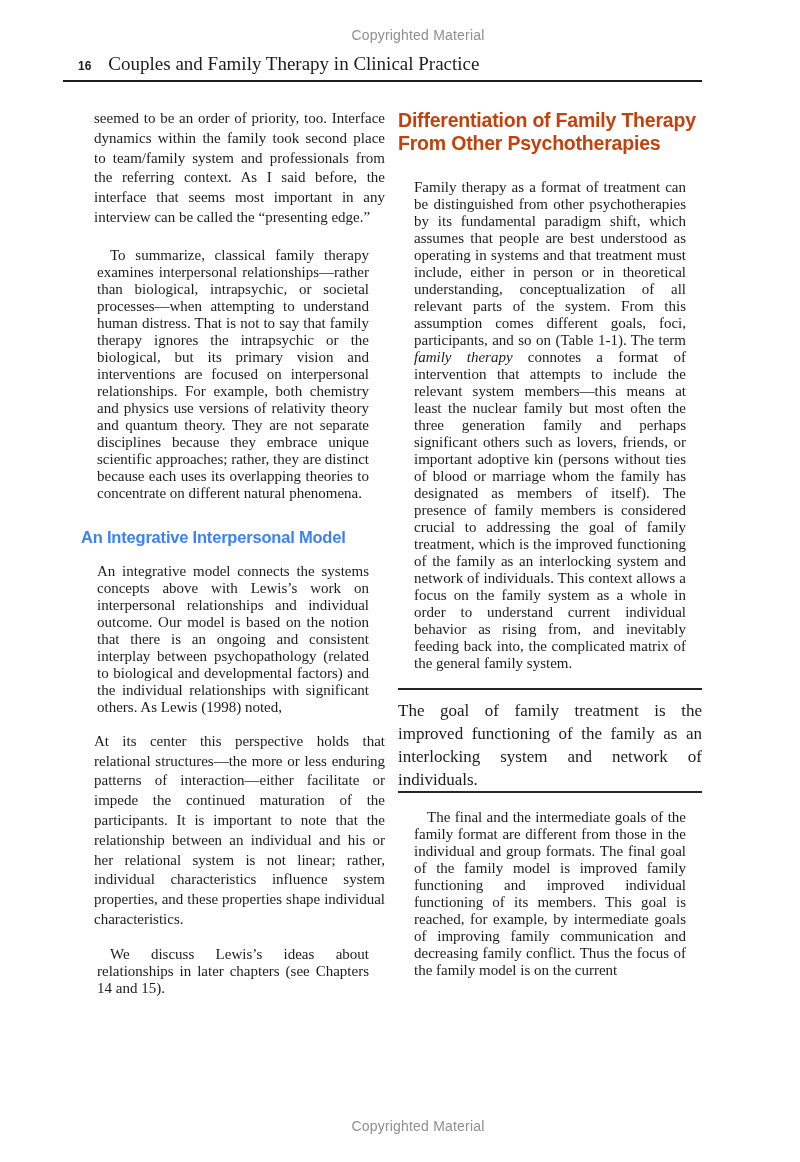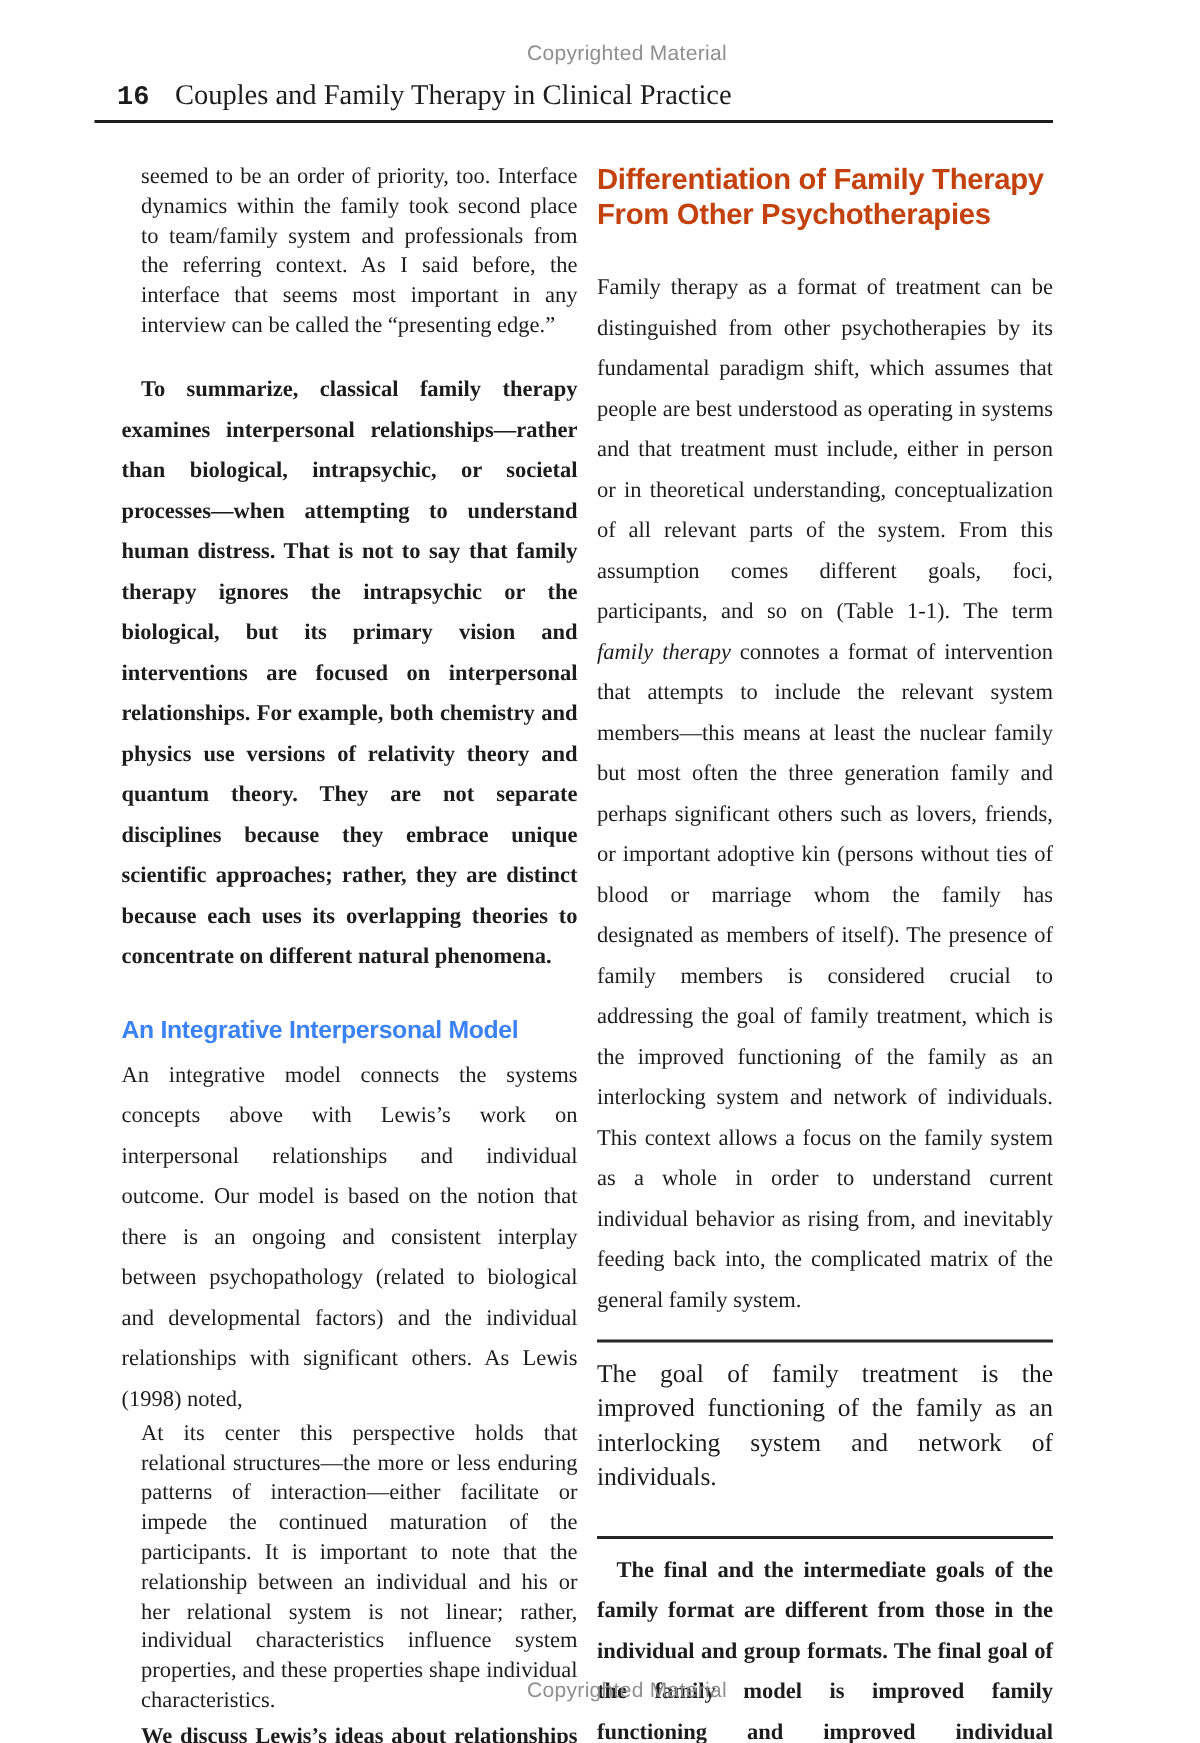--- a/index.html
+++ b/index.html
@@ -27,23 +27,23 @@
   }
   .copyright.top { top: 27px; }
   .copyright.bottom { top: 1118px; }
 
   .page-header {
     padding-top: 53px;
     font-size: 15px;
     white-space: nowrap;
   }
   .page-num {
-    font-family: Liberation Mono, monospace;
+    font-family: Liberation Sans, sans-serif;
     font-weight: bold;
-    font-size: 18px;
+    font-size: 12px;
     margin-left: 15px;
     margin-right: 17px;
   }
   .running-title { font-size: 19px; }
   .header-rule {
     border: none;
     border-bottom: 2px solid #1d1d1d;
     margin: 5px 0 0 0;
   }
 
@@ -57,26 +57,26 @@
     box-sizing: border-box;
     margin-right: 13px;
     flex: none;
   }
   .col-right {
     width: 304px;
     flex: none;
   }
 
   p.body {
-    margin: 0;
+    margin: 16px;
     font-size: 15px;
-    line-height: 27px;
+    line-height: 17px;
     text-align: justify;
   }
-  p.body.indent { text-indent: 13px; font-weight: bold; }
+  p.body.indent { text-indent: 13px; }
 
   p.bq {
     margin: 0 0 0 13px;
     font-size: 15px;
     line-height: 19.8px;
     text-align: justify;
   }
   .bq.first { margin-bottom: 19px; }
   .gap-before { margin-top: 18px; }
 
@@ -95,21 +95,21 @@
     font-size: 19.5px;
     line-height: 23px;
     letter-spacing: -0.2px;
     color: #c2410c;
   }
 
   .pull-quote {
     margin: 12px 0 8px 0;
     border-top: 2px solid #262626;
     border-bottom: 2px solid #262626;
-    padding: 9px 0 28px 0;
+    padding: 9px 0 0 0;
   }
   .pull-quote p {
     margin: 0;
     font-size: 17px;
     line-height: 23px;
     text-align: justify;
     word-spacing: 2px;
   }
   .after-quote { margin-top: 22px; }
 

